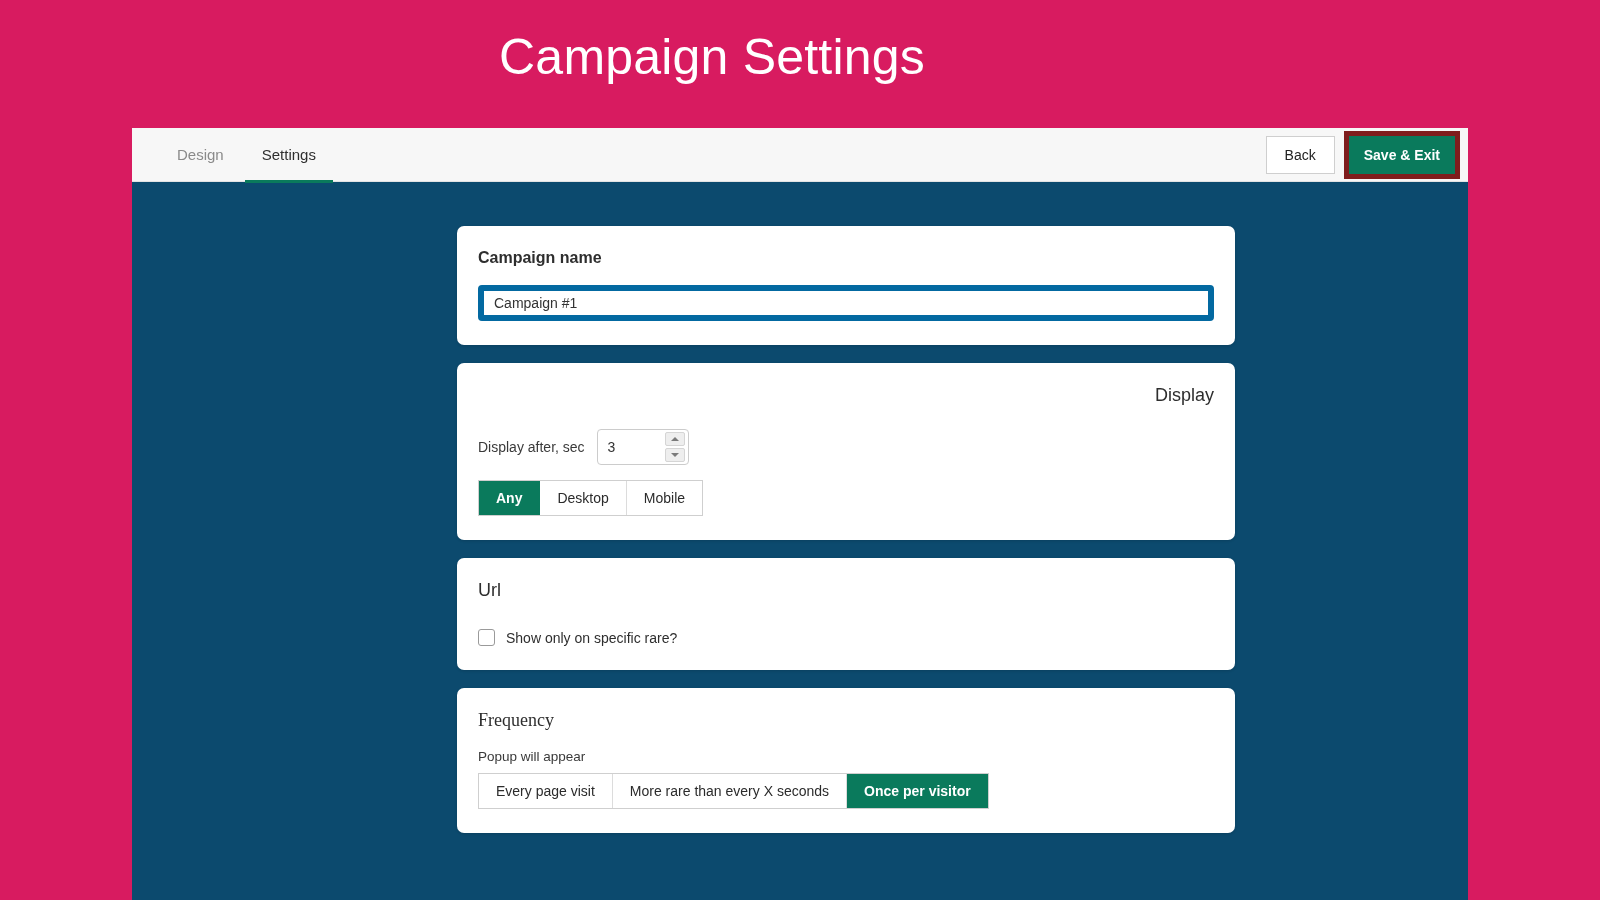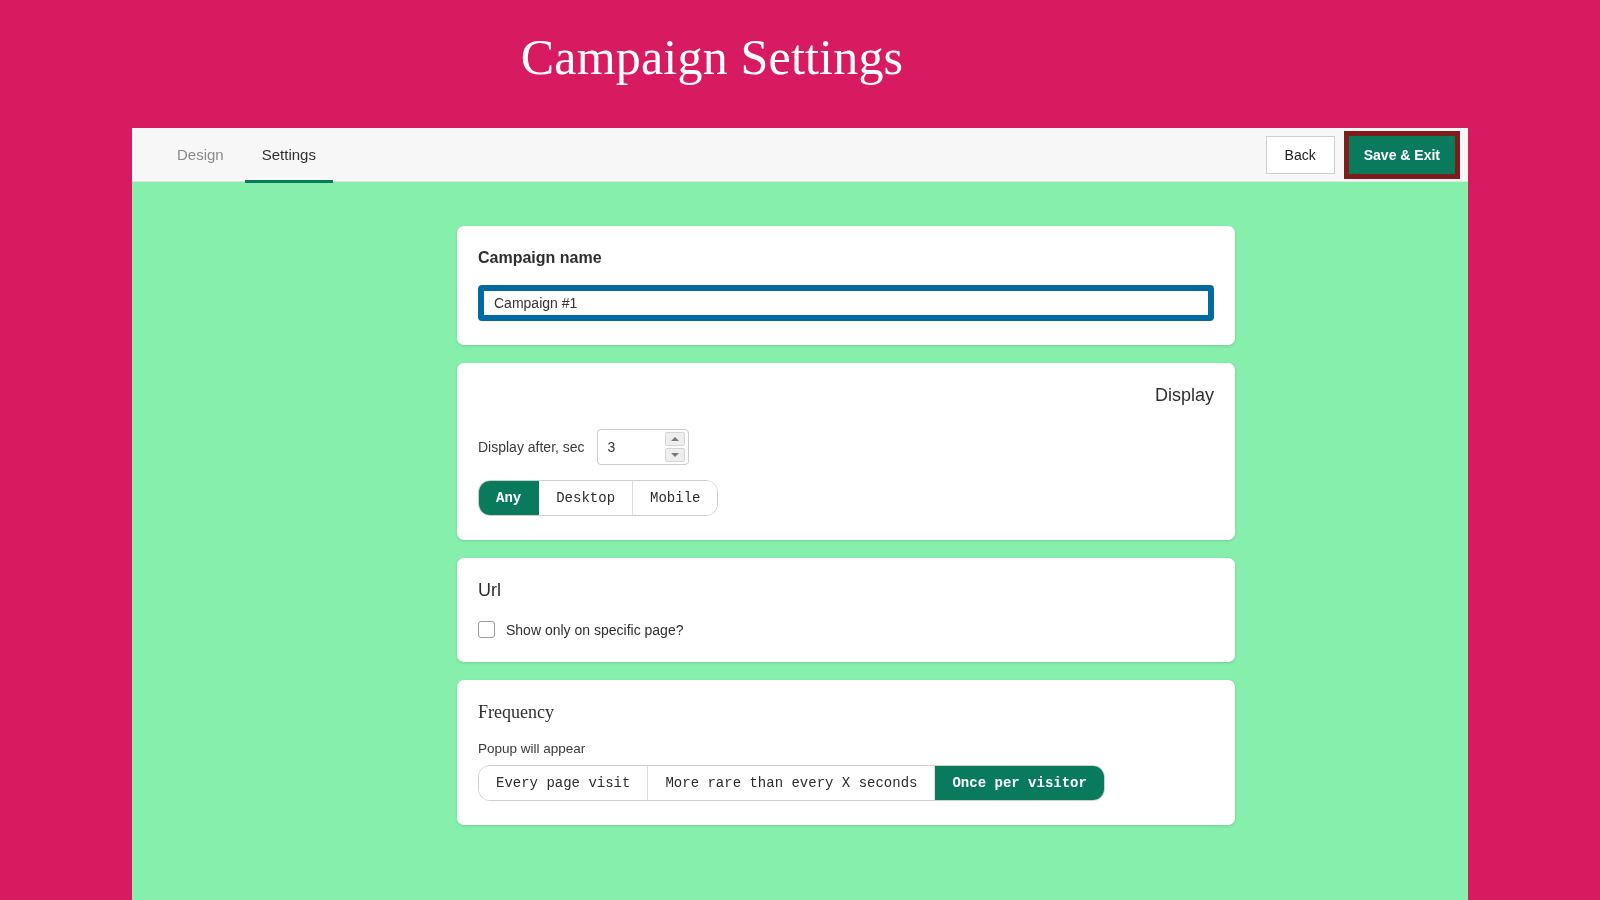--- a/index.html
+++ b/index.html
@@ -18,40 +18,39 @@
 
   
   #page-header {
     width: 1424px;
     height: 120px;
     background: #d81b60;
     display: flex;
     align-items: center;
     justify-content: center;
     box-sizing: border-box;
-    font-family: Liberation Serif, serif;
   }
   #page-title {
     color: #ffffff;
     font-size: 50px;
     font-weight: 400;
     letter-spacing: 0.2px;
     line-height: 1;
     margin: 0;
     padding-bottom: 6px;
   }
 
   
   #app-panel {
     position: absolute;
     left: 132px;
     top: 128px;
     width: 1336px;
     height: 772px;
-    background: #86efac;
+    background: #0c4a6e;
     box-sizing: border-box;
     overflow: hidden;
   }
 
   
   #toolbar {
     position: relative;
     height: 54px;
     background: #f7f7f7;
     border-bottom: 1px solid #e3e3e3;
@@ -228,25 +227,24 @@
     height: 0;
     border-left: 4px solid transparent;
     border-right: 4px solid transparent;
   }
   .spin-btn.up .tri { border-bottom: 4px solid #7a7a7a; }
   .spin-btn.down .tri { border-top: 4px solid #7a7a7a; }
 
   
   .segmented {
     display: inline-flex;
-    border-radius: 12px;
+    border-radius: 0;
     overflow: hidden;
     border: 1px solid #cfcfcf;
     background: #fff;
-    font-family: Liberation Mono, monospace;
   }
   .seg {
     font-family: inherit;
     font-size: 14px;
     padding: 0 17px;
     height: 34px;
     line-height: 34px;
     background: #ffffff;
     color: #2b2b2b;
     border: none;
@@ -256,21 +254,21 @@
   }
   .seg:last-child { border-right: none; }
   .seg.selected {
     background: #0a7a5c;
     color: #ffffff;
     font-weight: 700;
     border-right-color: #0a7a5c;
   }
 
   
-  #url-card .card-title { margin-bottom: 20px; }
+  #url-card .card-title { margin-bottom: 28px; }
   #url-checkbox-row {
     display: flex;
     align-items: center;
     gap: 11px;
     cursor: pointer;
   }
   .checkbox-box {
     width: 17px;
     height: 17px;
     border: 1.6px solid #9a9a9a;
@@ -342,21 +340,21 @@
           <button class="seg selected">Any</button>
           <button class="seg">Desktop</button>
           <button class="seg">Mobile</button>
         </div>
       </div>
 
       <div class="card" id="url-card">
         <div class="card-title plain">Url</div>
         <label id="url-checkbox-row">
           <span class="checkbox-box"></span>
-          <span id="url-checkbox-label">Show only on specific page?</span>
+          <span id="url-checkbox-label">Show only on specific rare?</span>
         </label>
       </div>
 
       <div class="card" id="frequency-card">
         <div class="card-title plain">Frequency</div>
         <div id="frequency-sublabel">Popup will appear</div>
         <div class="segmented">
           <button class="seg">Every page visit</button>
           <button class="seg">More rare than every X seconds</button>
           <button class="seg selected">Once per visitor</button>

